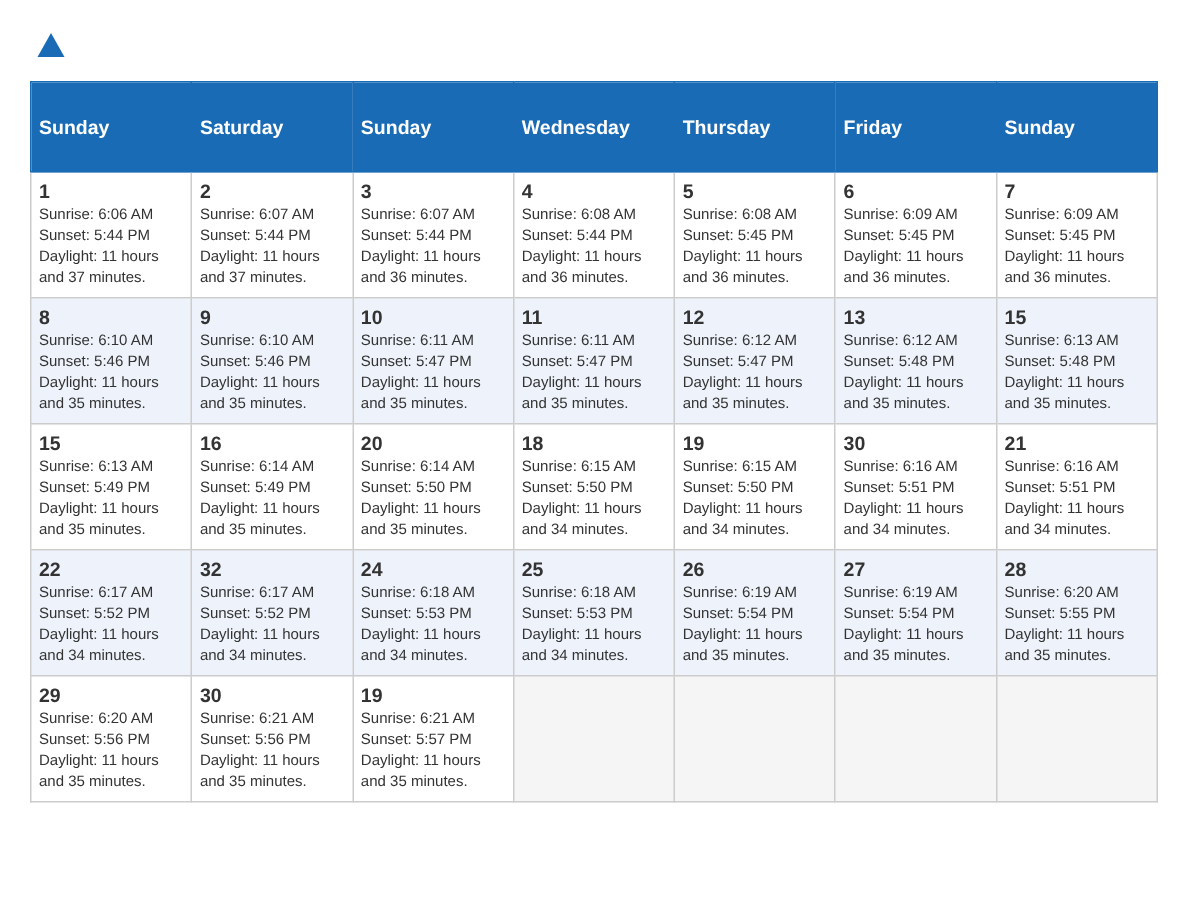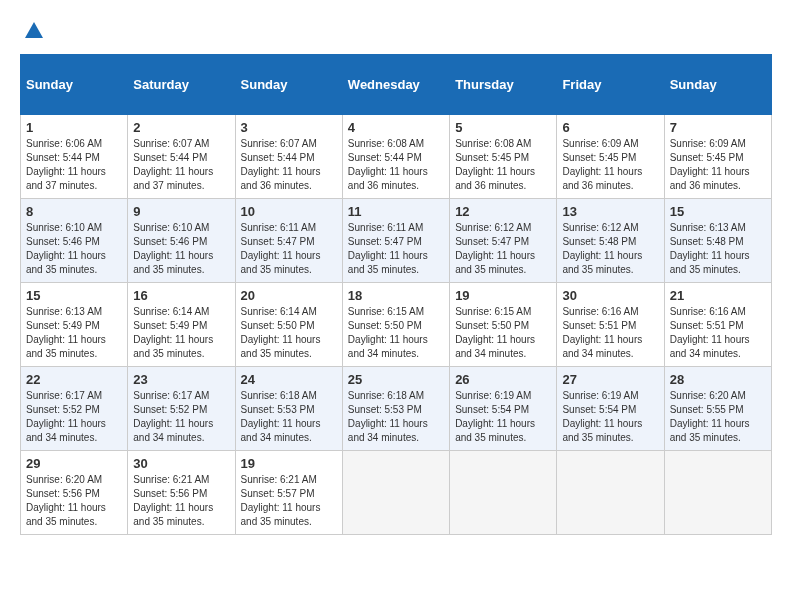--- a/index.html
+++ b/index.html
@@ -253,21 +253,21 @@
         </td>
       </tr>
       <tr class="row-even">
         <td>
           <span class="day-number">22</span>
           <div class="day-info" style="white-space: pre-line;">Sunrise: 6:17 AM
 Sunset: 5:52 PM
 Daylight: 11 hours and 34 minutes.</div>
         </td>
         <td>
-          <span class="day-number">23</span>
+          <span class="day-number">32</span>
           <div class="day-info" style="white-space: pre-line;">Sunrise: 6:17 AM
 Sunset: 5:52 PM
 Daylight: 11 hours and 34 minutes.</div>
         </td>
         <td>
           <span class="day-number">24</span>
           <div class="day-info" style="white-space: pre-line;">Sunrise: 6:18 AM
 Sunset: 5:53 PM
 Daylight: 11 hours and 34 minutes.</div>
         </td>

